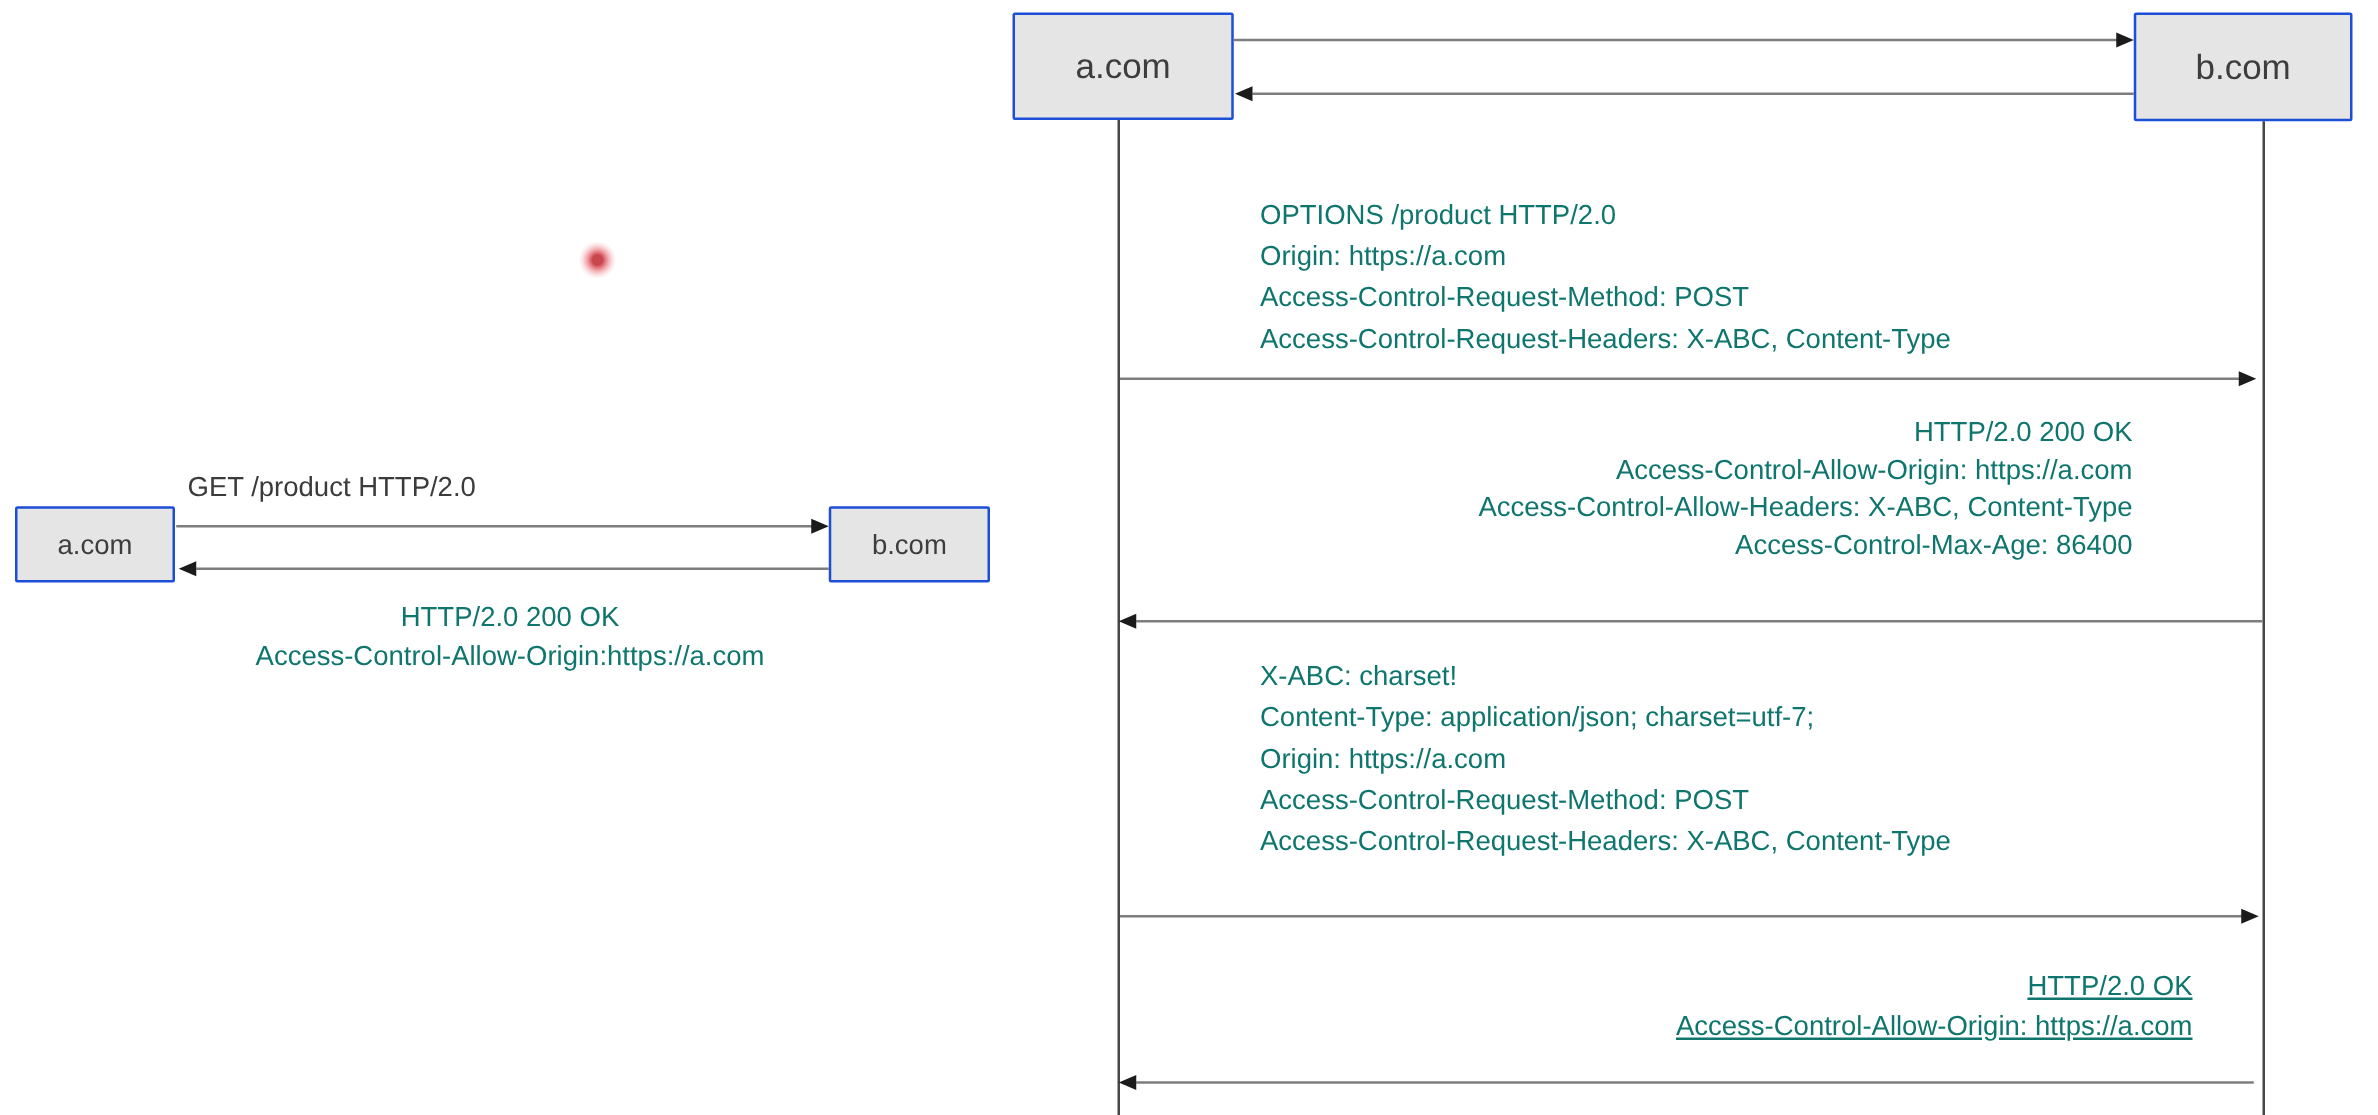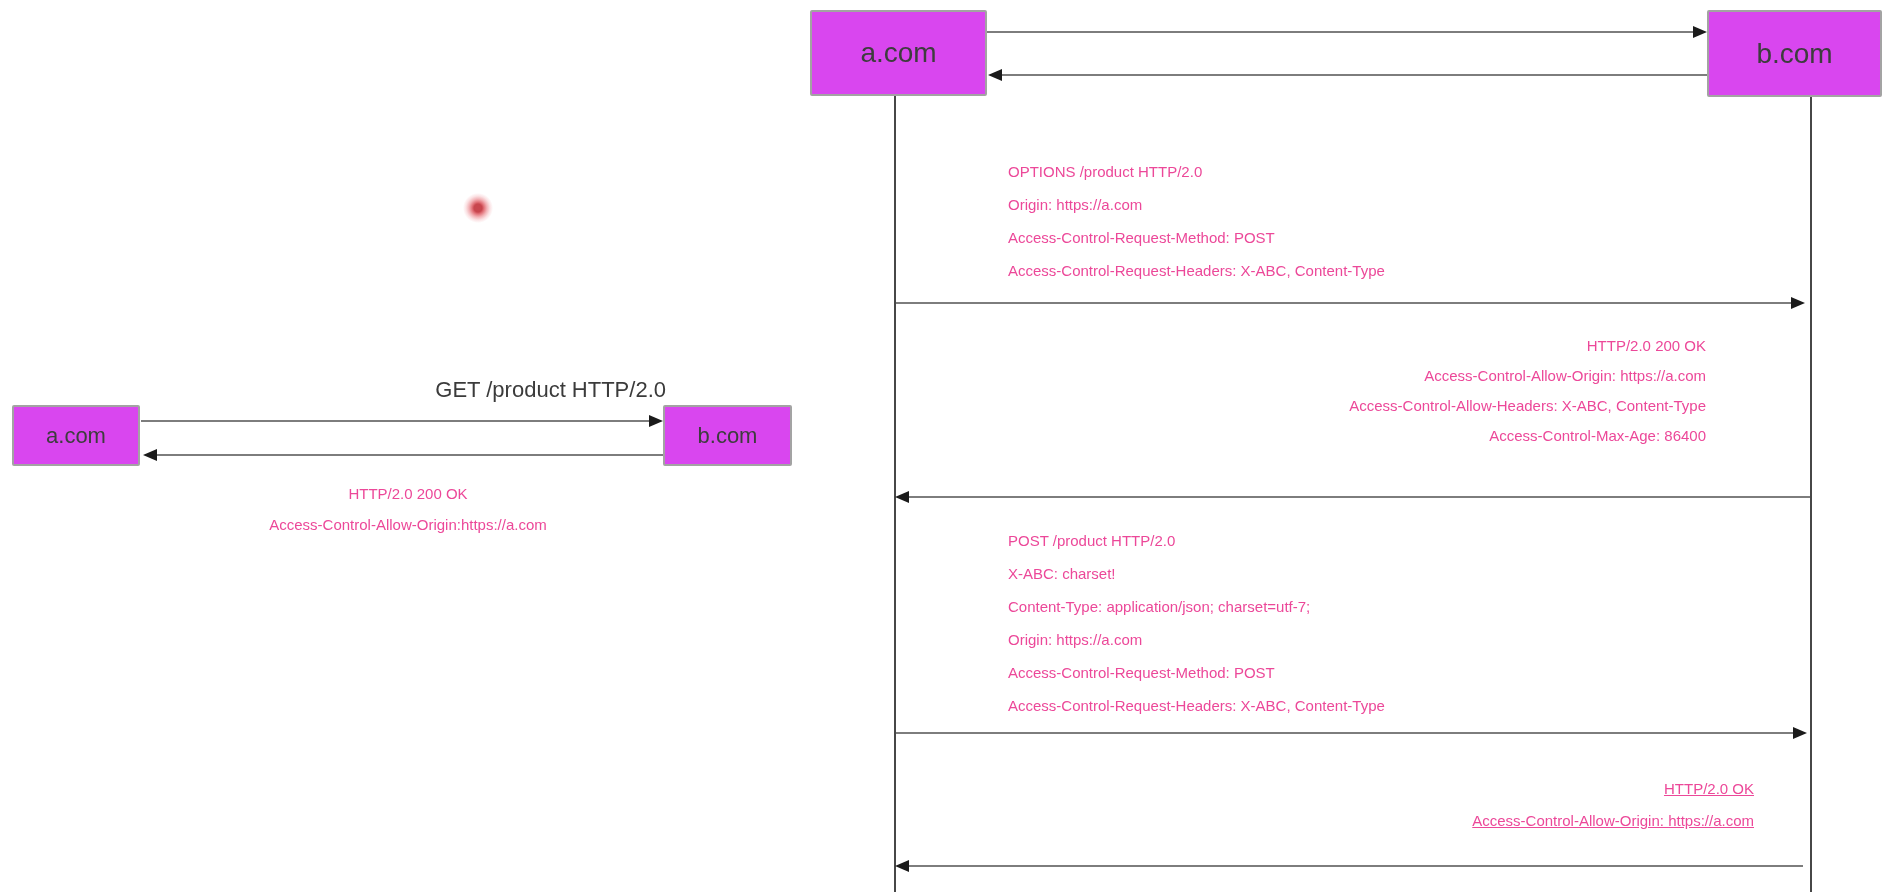--- a/index.html
+++ b/index.html
@@ -6,39 +6,39 @@
   .canvas{
     position:relative;
     width:1902px;height:892px;
     background:#ffffff;
     font-family:"Liberation Sans", sans-serif;
     overflow:hidden;
     color:#3b3b3b;
   }
   .box{
     position:absolute;
-    border:2px solid #a3a3a3;
+    border:2px solid #1d4ed8;
     border-radius:2px;
-    background:#d946ef;
+    background:#e5e5e5;
     display:flex;align-items:center;justify-content:center;
     color:#3d3d3d;
     box-sizing:border-box;
   }
   .hline{position:absolute;height:2px;background:#7d7d7d;}
   .lifeline{position:absolute;width:2px;background:#474747;}
   .ah-r{position:absolute;width:0;height:0;
     border-top:6px solid transparent;border-bottom:6px solid transparent;
     border-left:14px solid #1b1b1b;}
   .ah-l{position:absolute;width:0;height:0;
     border-top:6px solid transparent;border-bottom:6px solid transparent;
     border-right:14px solid #1b1b1b;}
-  .msg{position:absolute;font-size:15px;line-height:33px;color:#ec4899;white-space:nowrap;}
+  .msg{position:absolute;font-size:22px;line-height:33px;color:#0f766e;white-space:nowrap;}
   .msg.right{text-align:right;}
   .msg.center{text-align:center;white-space:normal;}
-  .ttl{position:absolute;font-size:22px;line-height:32px;color:#3b3b3b;text-align:right;}
+  .ttl{position:absolute;font-size:22px;line-height:32px;color:#3b3b3b;text-align:left;}
   .dot{
     position:absolute;left:462px;top:192px;width:32px;height:32px;border-radius:50%;
     background:radial-gradient(circle, #c8464e 0 4px, #e2737a 6px, #f2b3b7 9px, #fbe2e4 12px, rgba(255,255,255,0) 15px);
   }
 </style>
 </head>
 <body>
 
 <div class="canvas">
 
@@ -86,21 +86,20 @@
   <div class="msg right" style="left:1000px;top:331px;width:706px;line-height:30px;">
     <div>HTTP/2.0 200 OK</div>
     <div>Access-Control-Allow-Origin: https://a.com</div>
     <div>Access-Control-Allow-Headers: X-ABC, Content-Type</div>
     <div>Access-Control-Max-Age: 86400</div>
   </div>
   <div class="hline" style="left:909px;top:496px;width:901px;"></div>
   <div class="ah-l" style="left:895px;top:491px;"></div>
 
   <div class="msg" style="left:1008px;top:524px;">
-    <div>POST /product HTTP/2.0</div>
     <div>X-ABC: charset!</div>
     <div>Content-Type: application/json; charset=utf-7;</div>
     <div>Origin: https://a.com</div>
     <div>Access-Control-Request-Method: POST</div>
     <div>Access-Control-Request-Headers: X-ABC, Content-Type</div>
   </div>
   <div class="hline" style="left:896px;top:732px;width:898px;"></div>
   <div class="ah-r" style="left:1793px;top:727px;"></div>
 
   <div class="msg right" style="left:1000px;top:773px;width:754px;line-height:32px;text-decoration:underline;">

